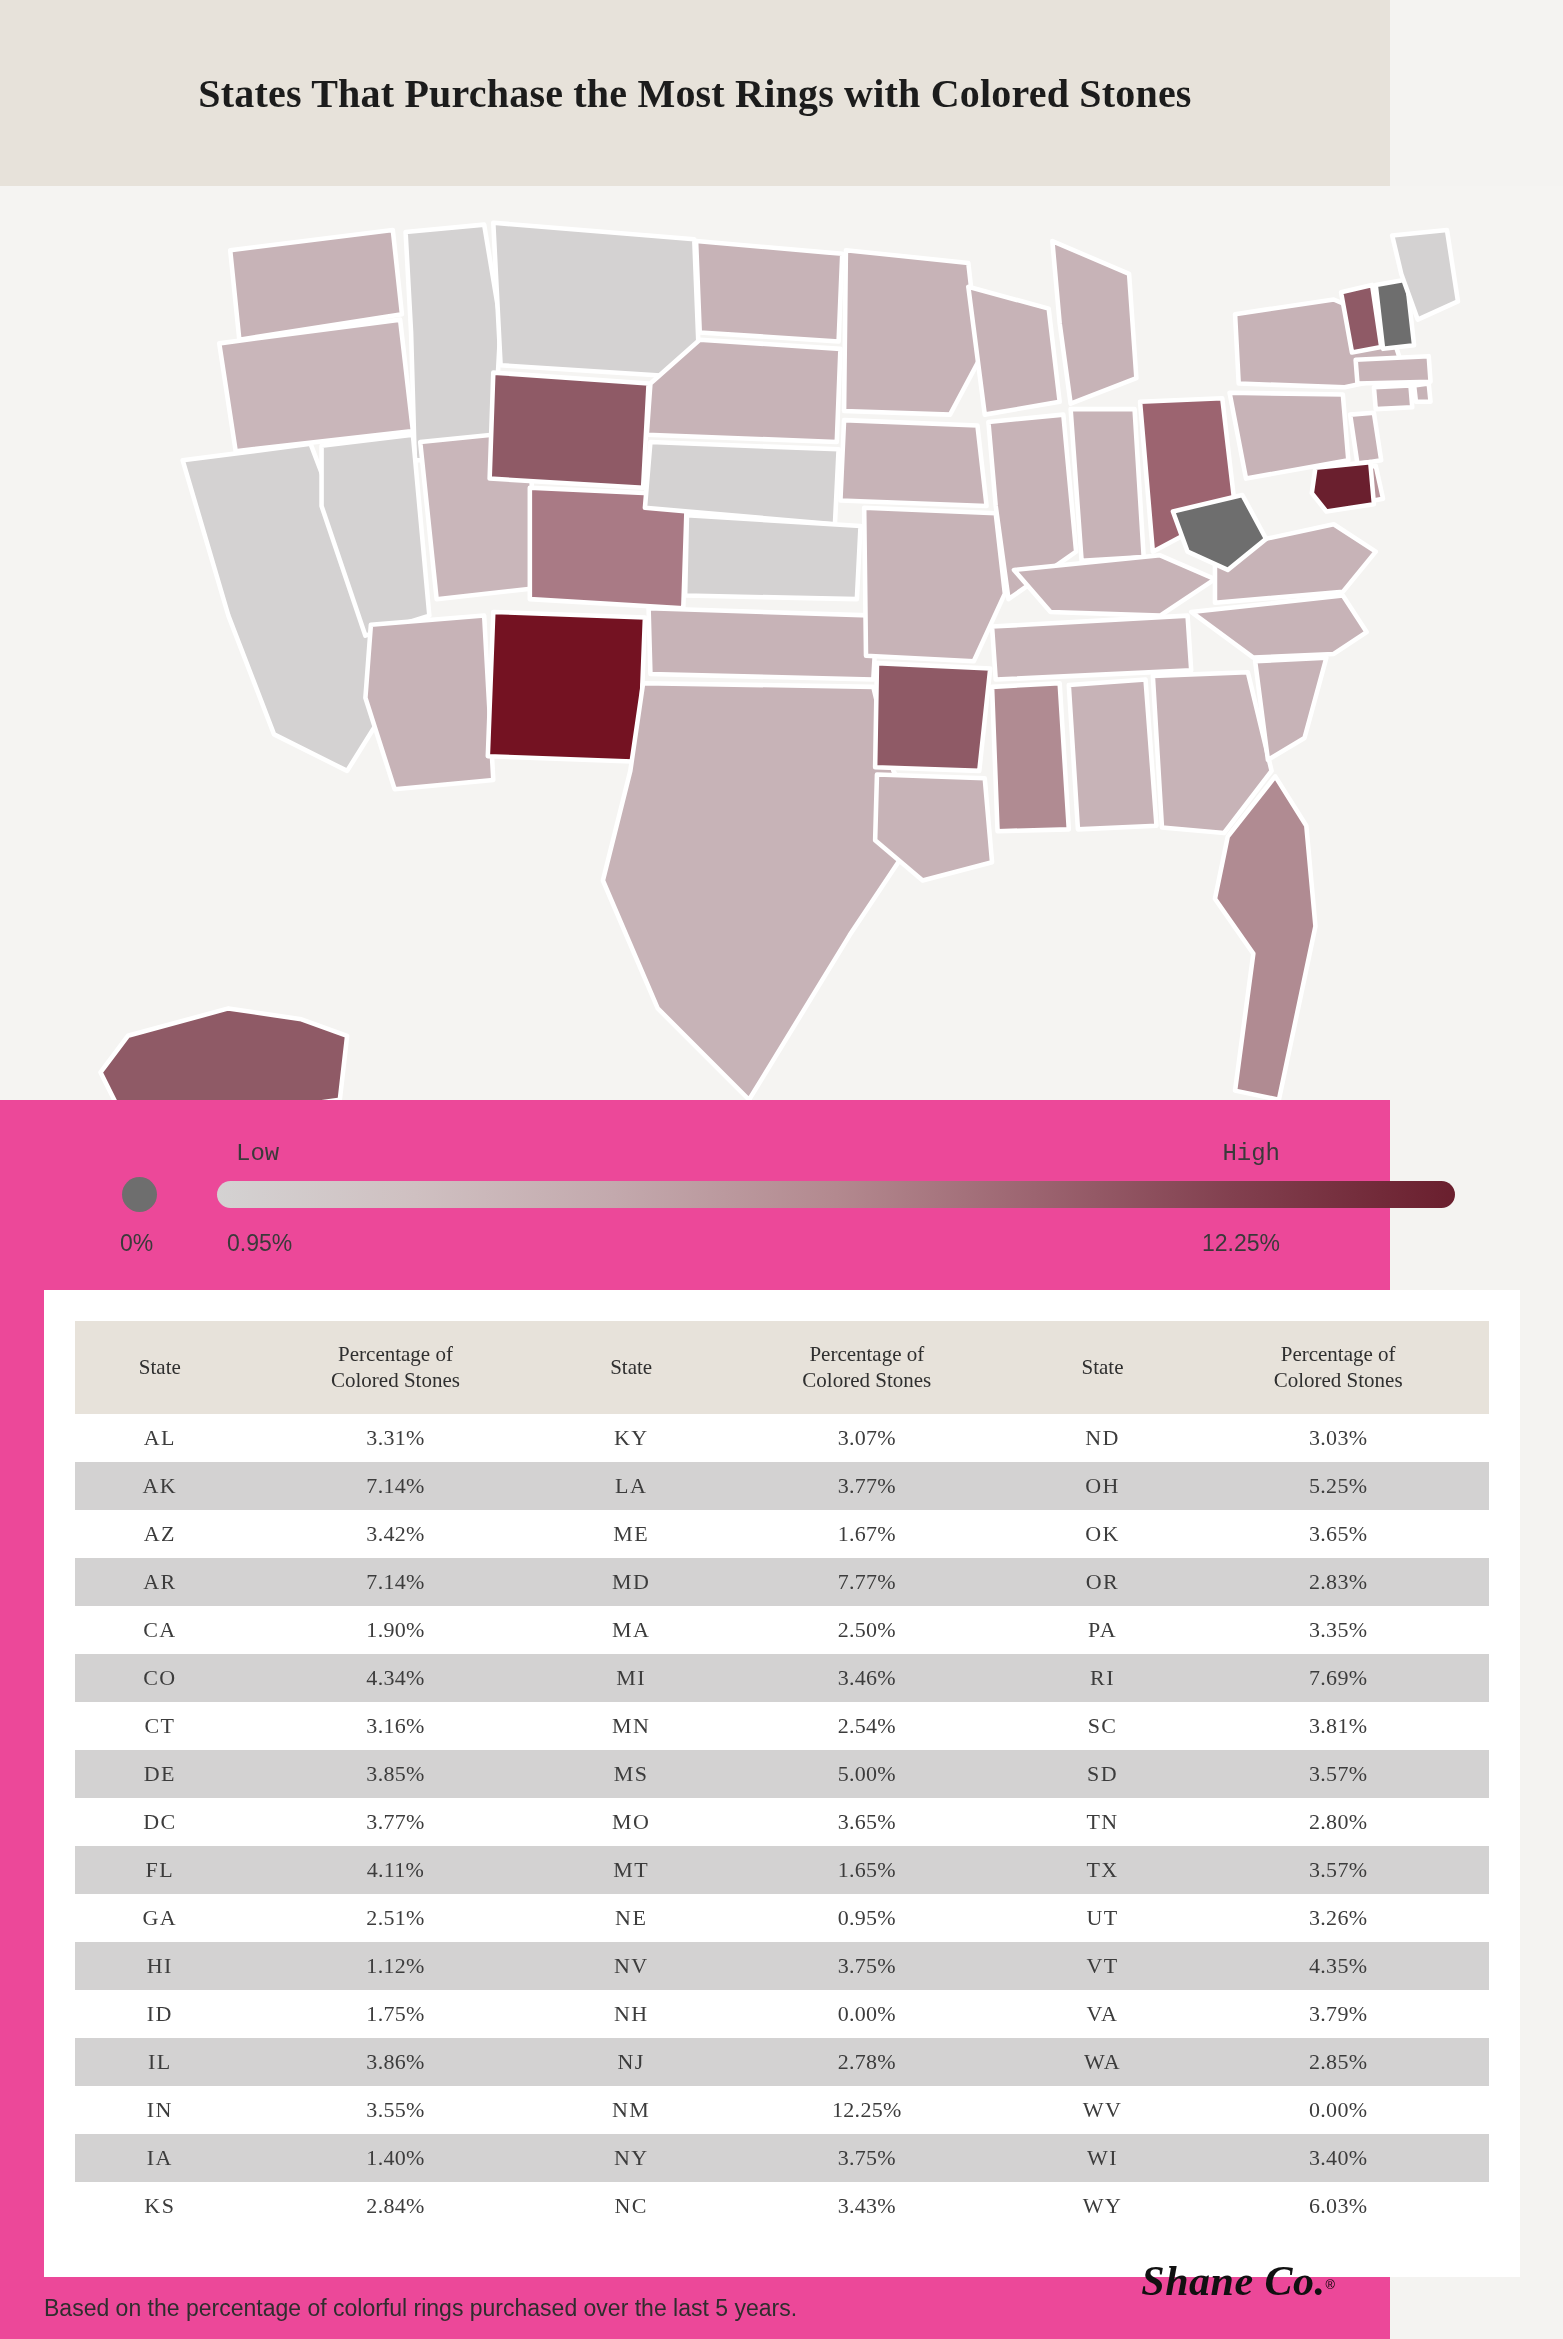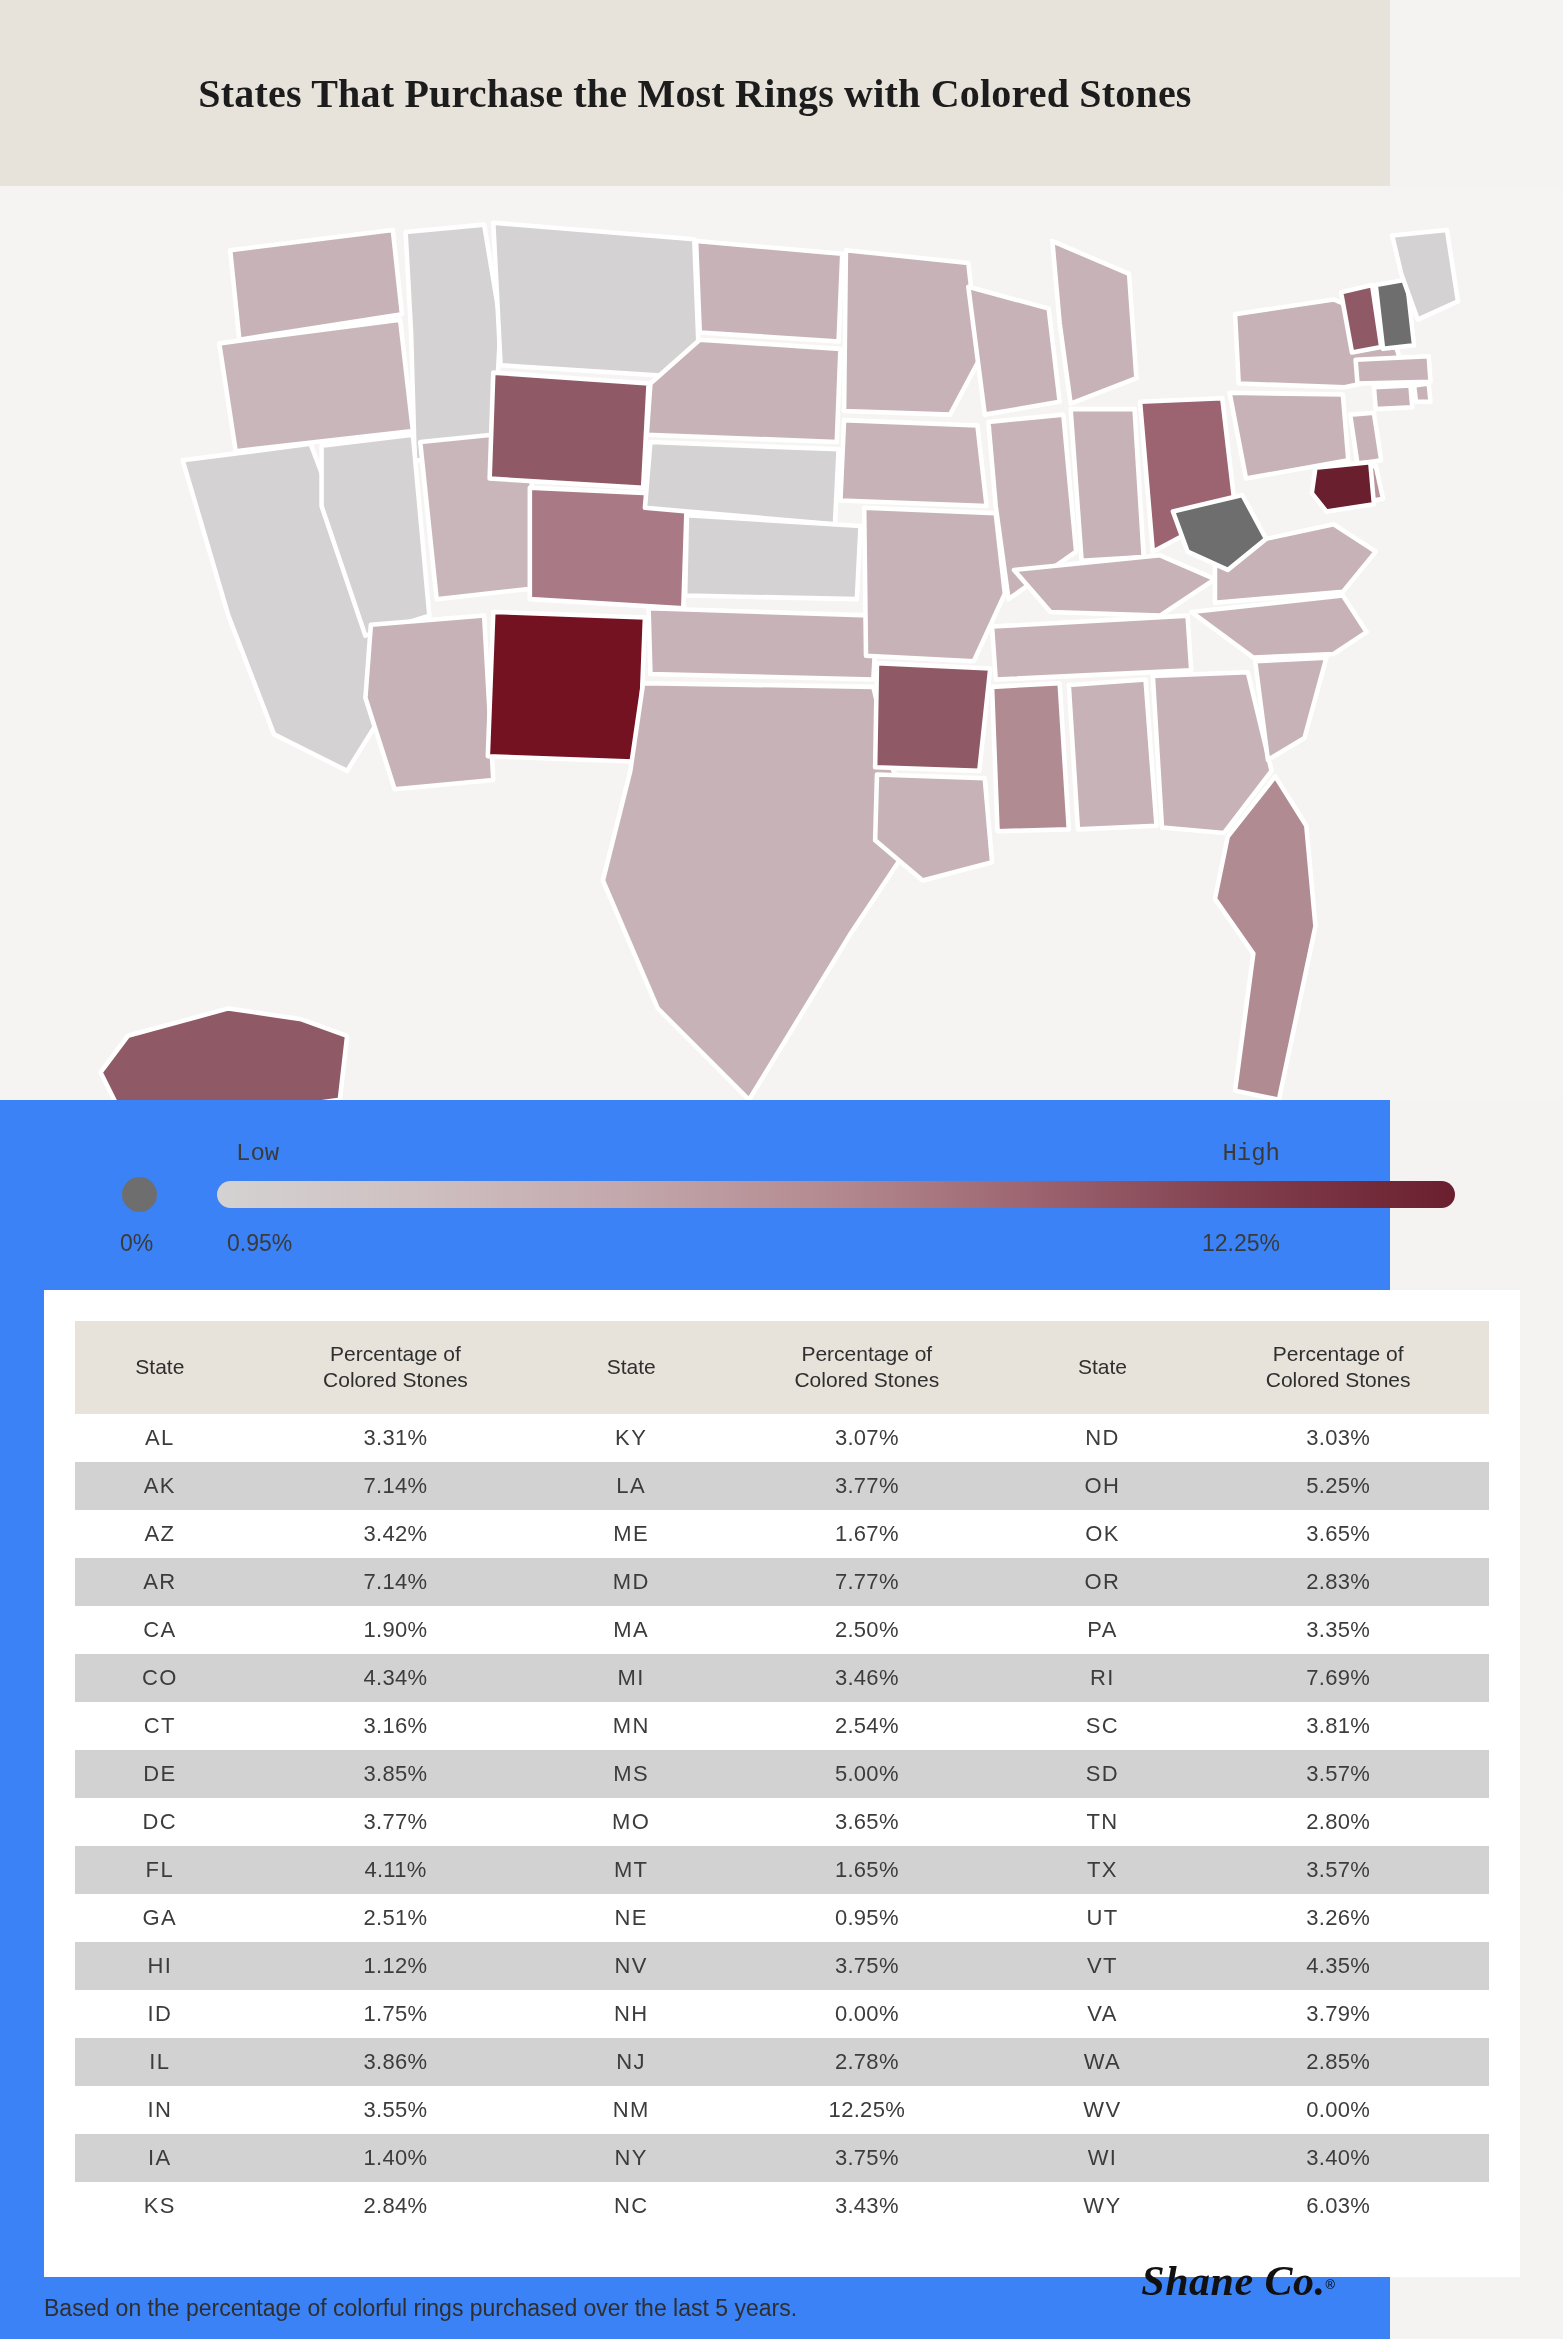--- a/index.html
+++ b/index.html
@@ -10,21 +10,21 @@
     width: 1563px;
     height: 2339px;
     background: #f4f3f1;
     font-family: "Liberation Sans", sans-serif;
     overflow: hidden;
   }
   .page {
     position: relative;
     width: 1390px;
     height: 2339px;
-    background: #3b82f6;
+    background: #ec4899;
   }
   
   .header {
     height: 186px;
     background: #e7e2da;
     display: flex;
     align-items: center;
     justify-content: center;
   }
   .header h1 {
@@ -100,20 +100,21 @@
     left: 44px;
     top: 1290px;
     width: 1476px;
     height: 987px;
     background: #ffffff;
   }
   .tables {
     display: flex;
     padding: 31px 31px 0 31px;
     box-sizing: border-box;
+    font-family: Liberation Serif, serif;
   }
   .col {
     flex: 1;
   }
   table {
     width: 100%;
     border-collapse: collapse;
   }
   thead th {
     background: #e7e2da;

